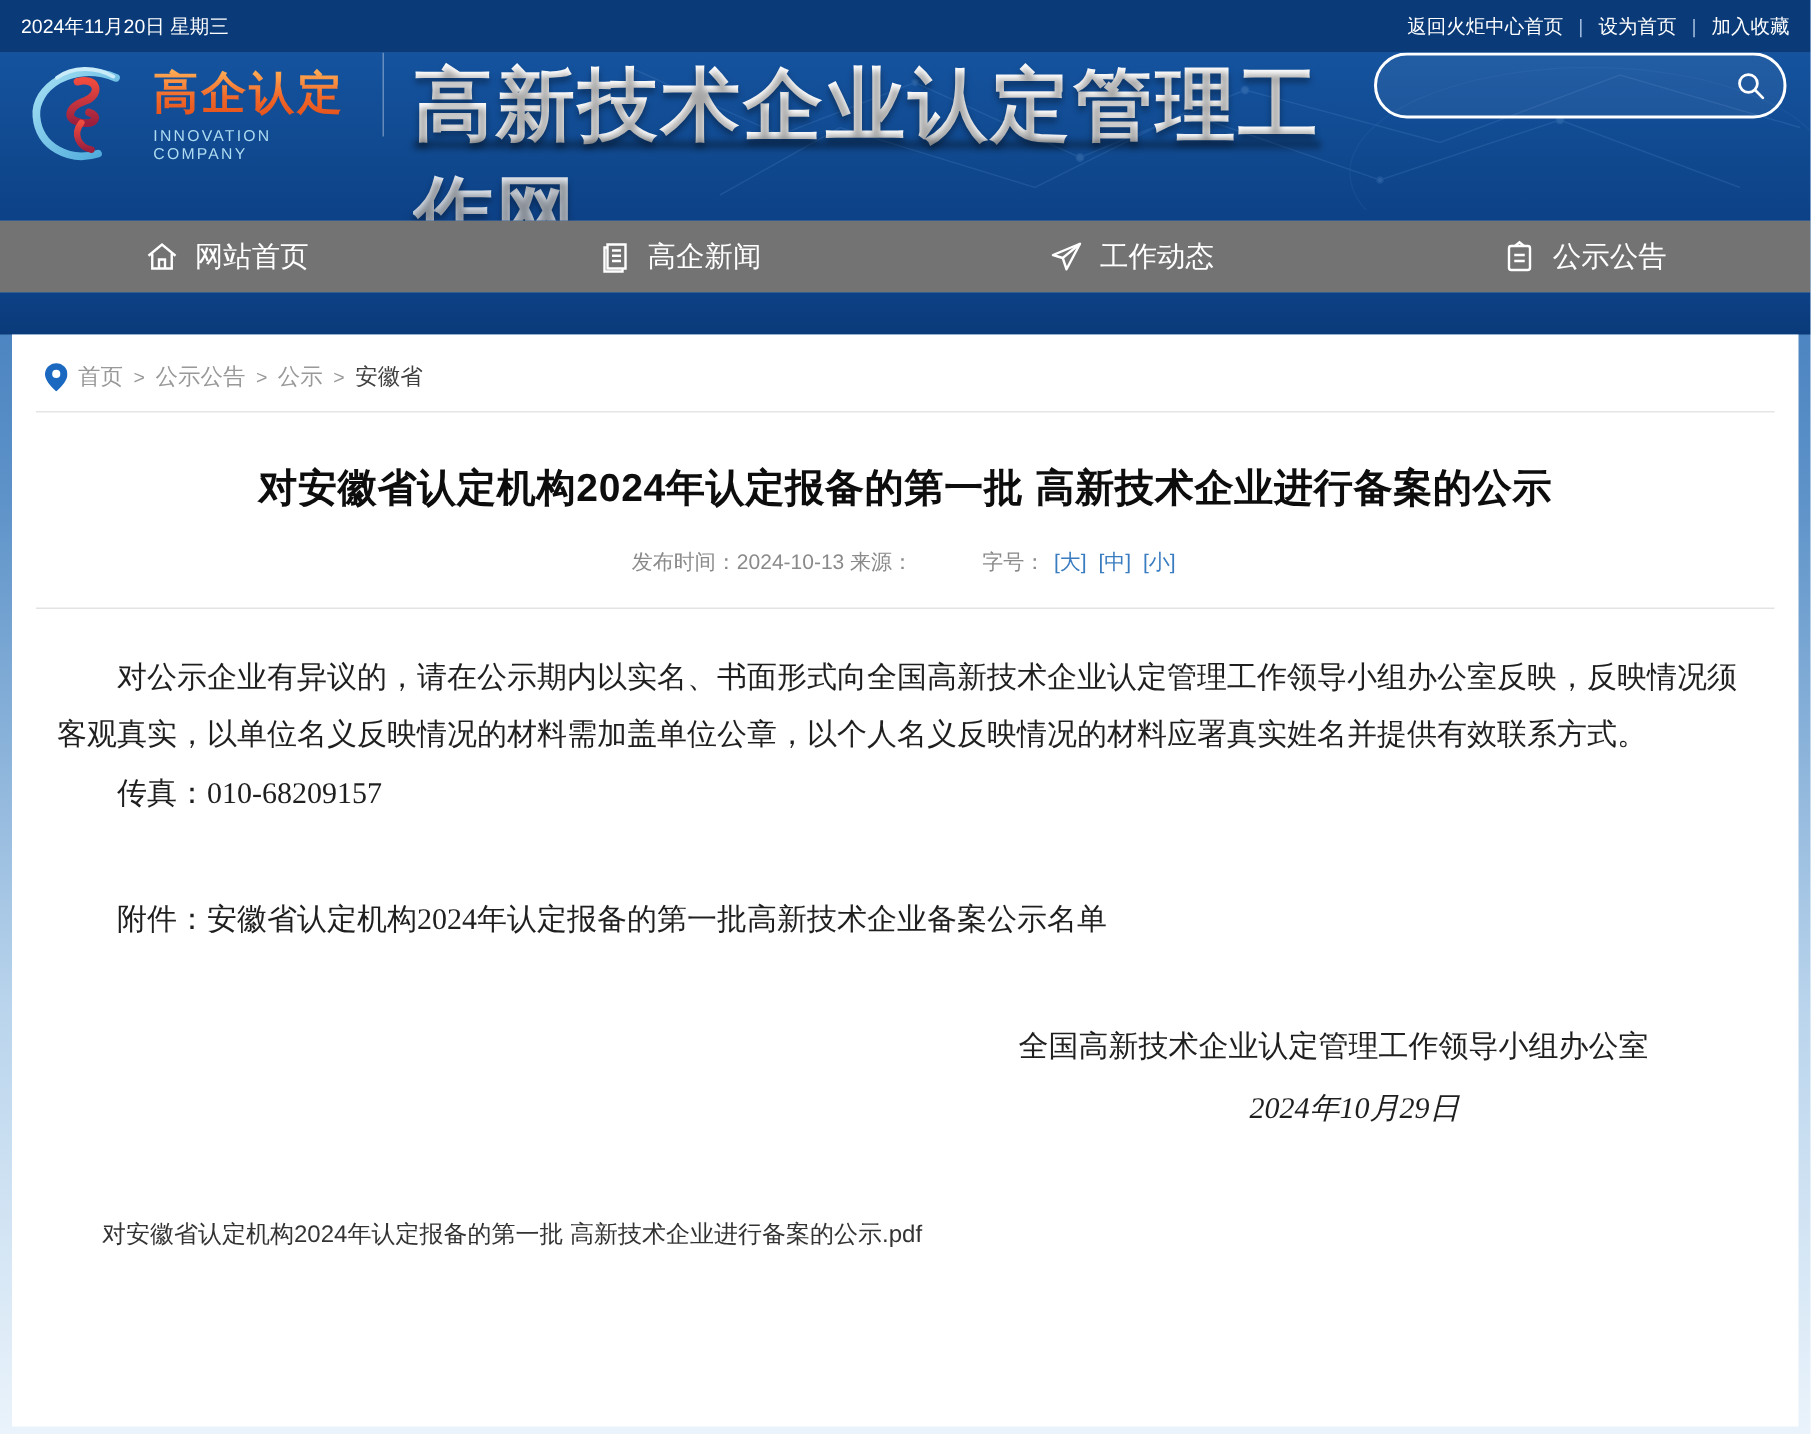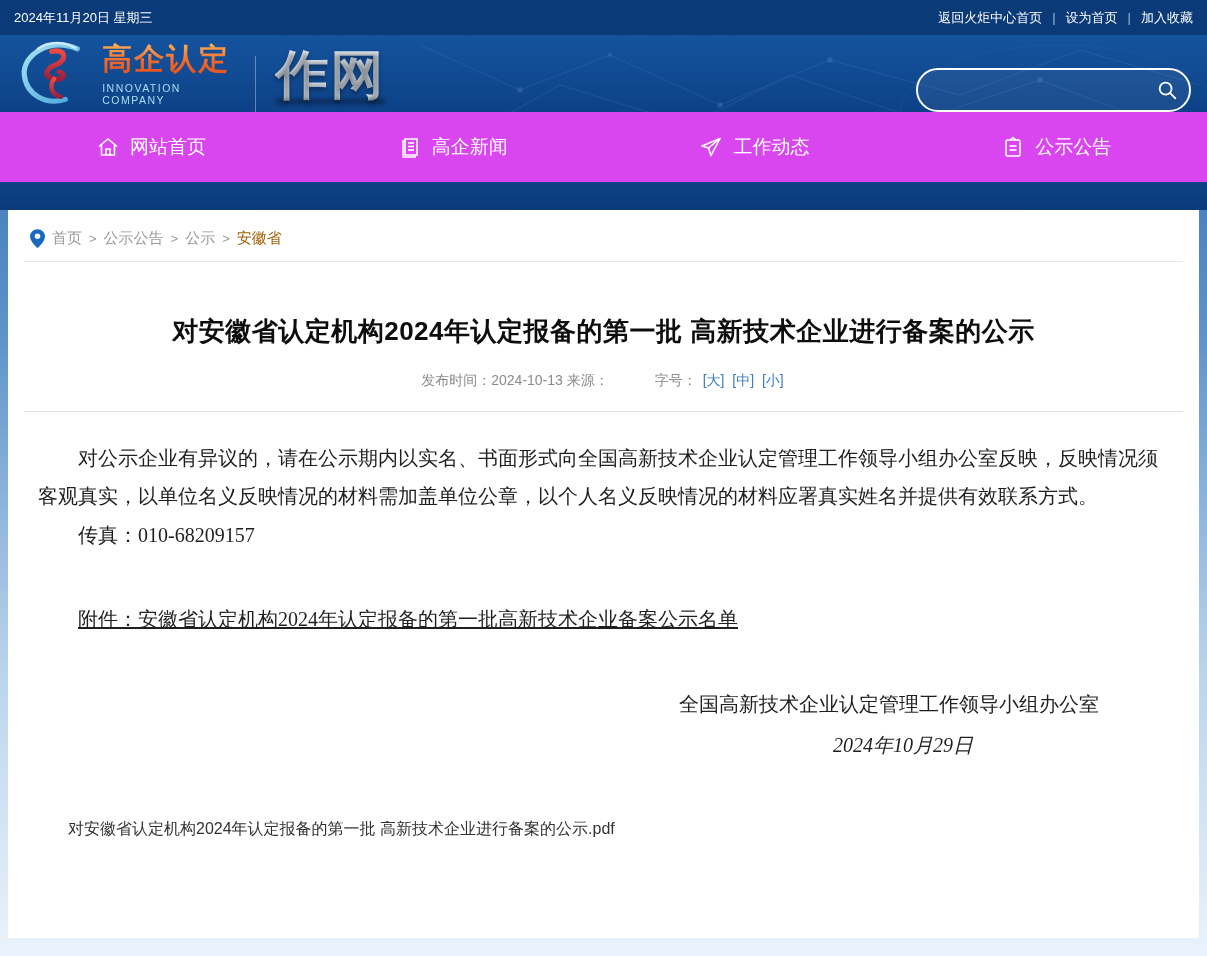--- a/index.html
+++ b/index.html
@@ -13,23 +13,23 @@
   .topbar {
     height:35px; background:#0a3a78; color:#fff;
     display:flex; align-items:center; justify-content:space-between;
     padding:0 14px; font-size:13px;gap:46px;
   }
   .topbar a { color:#fff; text-decoration:none; cursor:pointer; }
   .topbar .sep { margin:0 10px; color:#9db9dc; }
 
   
   .header {
-    position:relative; height:77px;
+    position:relative; height:112px;
     background:linear-gradient(180deg,#15539f 0%,#10498f 60%,#0d4187 100%);
-    display:flex; align-items:flex-end; padding:0 14px; overflow:hidden;
+    display:flex; align-items:flex-start; padding:0 14px; overflow:hidden;
   }
   .header .net { position:absolute; inset:0; pointer-events:none; opacity:.55; }
   .logo-wrap { display:flex; align-items:center; position:relative; z-index:2; }
   .logo-text { margin-left:6px; }
   .logo-cn {
     font-size:30px; font-weight:bold; letter-spacing:2px;
     background:linear-gradient(180deg,#ffb056 10%,#f1682a 55%,#e04a16 100%);
     -webkit-background-clip:text; background-clip:text; color:transparent;
     font-family:"Liberation Serif","DejaVu Serif",serif;
   }
@@ -50,56 +50,56 @@
     display:flex; align-items:center; background:rgba(255,255,255,.06);
   }
   .search input {
     flex:1; border:none; outline:none; background:transparent;
     padding:0 10px 0 18px; color:#fff; font-size:15px;
   }
   .search .btn { width:44px; height:40px; border:none; background:transparent; cursor:pointer;
     display:flex; align-items:center; justify-content:center; }
 
   
-  .nav { height:70px; background:#d946ef; display:flex; }
+  .nav { height:48px; background:#737373; display:flex; }
   .nav-item {
     flex:1; display:flex; align-items:center; justify-content:center; gap:10px;
     color:#fff; font-size:19px; cursor:pointer; text-decoration:none;
   }
   .subhdr-strip { height:28px; background:linear-gradient(180deg,#0d4187 0%,#0a3a78 100%); }
 
   
   .content { margin:0 8px; background:#fff; height:728px; overflow:hidden; }
 
   .breadcrumb {
     display:flex; align-items:center; gap:7px;
     padding:19px 16px 13px 22px; font-size:15px; color:#999;
   }
   .breadcrumb a { color:#999; text-decoration:none; cursor:pointer; }
-  .breadcrumb a.current { color:#a16207; }
+  .breadcrumb a.current { color:#404040; }
   .crumb-sep { color:#999; font-size:13px; }
   .rule { border:none; border-top:1px solid #e5e5e5; margin:0 16px; }
 
   .art-title {
-    margin-top:52px; text-align:center;
+    margin-top:33px; text-align:center;
     font-size:26px; font-weight:bold; color:#0d0d0d; letter-spacing:.5px;
   }
   .art-meta { margin-top:23px; text-align:center; font-size:14px; color:#8a8a8a; }
   .art-meta .gap { display:inline-block; width:46px; }
   .art-meta a.size { color:#3a7cc0; text-decoration:none; margin:0 2px; cursor:pointer; }
   .rule2 { border:none; border-top:1px solid #e3e3e3; margin:21px 16px 0; }
 
   .art-body {
     font-family:"Liberation Serif","DejaVu Serif",serif;
     font-size:20px; color:#1f1f1f; line-height:38px;
     padding:0 30px; margin-top:27px;
   }
   .art-body p.indent { text-indent:2em; }
   .fax { margin-top:1px; }
-  .attachment { margin-top:46px;text-decoration:underline; }
+  .attachment { margin-top:46px; }
   .signature { text-align:right; padding-right:70px; margin-top:47px; }
   .sign-date { text-align:right; padding-right:196px; margin-top:3px;font-style:italic; }
 
   .pdf-row { margin-top:55px; padding-left:60px; }
   .pdf-row a {
     font-family:"Liberation Sans","DejaVu Sans",sans-serif;
     font-size:16px; color:#333; text-decoration:none; cursor:pointer;
   }
 </style>
 </head>

